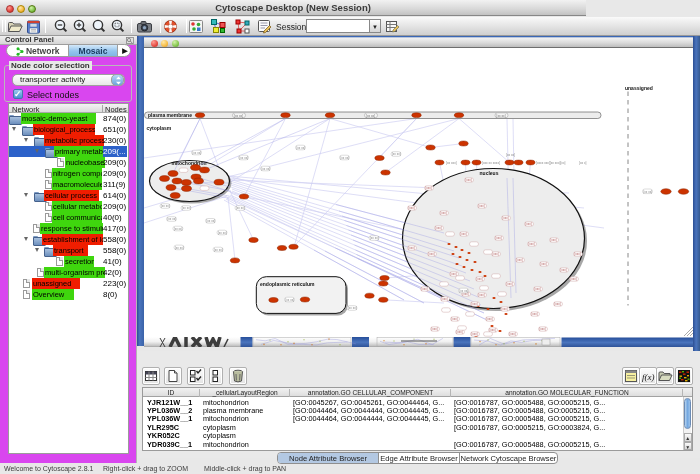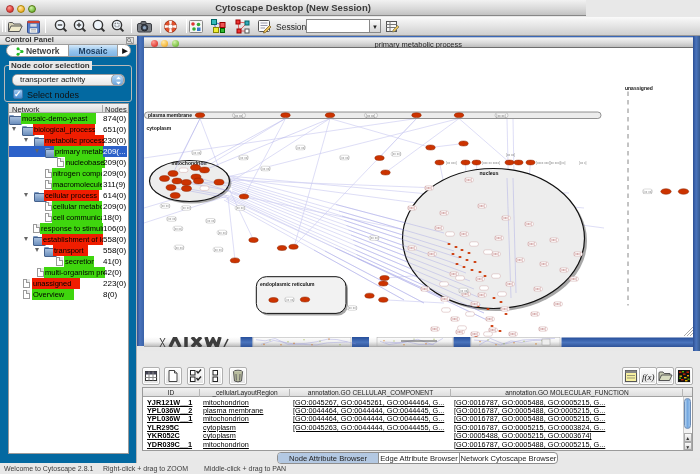--- a/index.html
+++ b/index.html
@@ -15,21 +15,21 @@
 .wtitle { position:absolute; top:2px; left:0; width:100%; text-align:center; font-size:9.5px; font-weight:bold; color:#3a3a3a; }
 
 .toolbar { position:absolute; left:0; top:17px; width:700px; height:19px;
   background:linear-gradient(#fafafa,#dcdcdc 70%,#cfcfcf); border-bottom:1px solid #9a9a9a; }
 .tsep { position:absolute; top:2px; height:14px; width:1px; background:#aaa; border-right:1px solid #fff; }
 .ticon { position:absolute; top:1px; }
 .searchlbl { position:absolute; left:276px; top:4.5px; font-size:8.5px; color:#222; }
 .searchbox { position:absolute; left:306px; top:2px; width:64px; height:14px; background:#fff; border:1px solid #888; }
 .searchdrop { position:absolute; left:370px; top:2px; width:11px; height:14px; background:linear-gradient(#fdfdfd,#d5d5d5); border:1px solid #888; border-left:none; font-size:6px; color:#222; text-align:center; line-height:14px; }
 
-.cpanel { position:absolute; left:0; top:36px; width:137px; height:427px; background:#0369a1; border-right:1px solid #b5b5b5;}
+.cpanel { position:absolute; left:0; top:36px; width:137px; height:427px; background:#d946ef; border-right:1px solid #b5b5b5;}
 .phead { background:linear-gradient(#efefef,#d6d6d6); border-bottom:1px solid #ababab; height:8.5px; font-size:7.5px; font-weight:bold; color:#333; padding-left:5px; line-height:8px; }
 .cphead { position:absolute; left:0; top:0; width:137px; height:9px; }
 .tabpill { position:absolute; left:6px; top:8px; width:125px; height:12.5px; background:#fff; border:1px solid #9d9d9d; border-radius:6.5px; overflow:hidden; font-size:8.5px; font-weight:bold; color:#444; }
 .tabpill .seg1 { position:absolute; left:0; top:0; width:61px; height:100%; text-align:center; line-height:12px; }
 .tabpill .seg2 { position:absolute; left:61px; top:0; width:50px; height:100%; background:linear-gradient(#d3e8f9,#94c3ec 55%,#80b5e6); border-left:1px solid #9d9d9d; border-right:1px solid #9d9d9d; text-align:center; line-height:12px; color:#1d3d5f; }
 .tabpill .seg3 { position:absolute; left:111px; top:0; width:14px; height:100%; text-align:center; line-height:12px; font-size:7px; color:#111; }
 .grpbox { position:absolute; left:4px; top:29px; width:128px; height:37px; border:1px solid #b9b9b9; border-radius:3px; }
 .grplbl { position:absolute; left:9px; top:24.5px; background:#e8e8e8; padding:0 2px; font-size:8px; font-weight:bold; color:#333; }
 .combo { position:absolute; left:12px; top:38px; width:113px; height:11.5px; background:linear-gradient(#ffffff,#e8e8e8); border:1px solid #9f9f9f; border-radius:5px; font-size:8px; color:#111; line-height:10px; padding-left:7px; }
 .combobtn { position:absolute; right:0px; top:-1px; width:13px; height:11.5px; background:linear-gradient(#b5d7f5,#6da5dd); border:1px solid #9f9f9f; border-radius:5px; color:#fff; }
@@ -68,21 +68,21 @@
 .bstrip { position:absolute; left:6.5px; top:300.5px; width:549.5px; height:10.5px; background:#fff; }
 
 .dpanel { position:absolute; left:137px; top:351px; width:563px; height:107px; background:#e9e9e9; }
 .dphead { position:absolute; left:0; top:0; width:563px; height:9px; }
 .dtoolbar { position:absolute; left:0; top:9px; width:563px; height:27px; background:#e9e9e9; }
 .dicon { position:absolute; top:7px; width:18px; height:18px; background:linear-gradient(#fdfdfd,#e3e3e3); border:1px solid #b0b0b0; border-radius:2px; box-shadow:inset 0 0 0 1px #fff; }
 .dtable { position:absolute; left:5px; top:36px; width:551px; height:63.5px; background:#fff; border:1px solid #9a9a9a; }
 .dthead { position:absolute; left:0; top:0; width:549px; height:8.5px; background:linear-gradient(#f2f2f2,#dedede); border-bottom:1px solid #a2a2a2; font-size:6.6px; color:#222; }
 .dthead span { position:absolute; top:0.5px; text-align:center; border-right:1px solid #b5b5b5; height:8px; overflow:hidden;}
 .drow { position:absolute; left:0; width:540px; height:8.4px; font-size:7.3px; color:#000; white-space:nowrap; }
-.drow span { position:absolute; top:0; overflow:hidden;text-decoration:underline; }
+.drow span { position:absolute; top:0; overflow:hidden; }
 .dscroll { position:absolute; right:1px; top:9px; width:8.5px; height:53px; background:#f2f2f2; border-left:1px solid #ccc;}
 .dthumb { position:absolute; left:0.5px; top:1px; width:7px; height:31px; border-radius:4px; background:linear-gradient(90deg,#b6d3ef,#74a8e0 50%,#9cc2ea); border:0.5px solid #6b8bb5; }
 .dsbtn { position:absolute; left:0; width:8.5px; height:8.5px; background:linear-gradient(#fafafa,#d8d8d8); border:1px solid #aaa; font-size:5px; text-align:center; line-height:8px; color:#333;}
 
 .btabs { position:absolute; left:277px; top:451.5px; height:12.5px; border:1px solid #8f8f8f; border-radius:4px; overflow:hidden; font-size:7.6px; color:#222; background:#fff; }
 .btabs div { float:left; height:100%; line-height:11.5px; text-align:center; }
 .statusbar { position:absolute; left:0; top:464px; width:700px; height:10px; background:#e8e8e8; font-size:7px; color:#3c3c3c; }
 </style>
 </head>
 <body>
@@ -280,26 +280,26 @@
         <div class="cnt" style="">614(0)</div>
       </div>
 <div class="trow" style="top:97px">
         <div class="page" style="left:36px"></div>
         <div class="lbl g" style="left:43px;width:50px">cellular metaboli</div>
         <div class="cnt" style="">209(0)</div>
       </div>
 <div class="trow" style="top:108px">
         <div class="page" style="left:36px"></div>
         <div class="lbl g" style="left:43px;width:50px">cell communicati</div>
-        <div class="cnt" style="">18(0)</div>
+        <div class="cnt" style="">40(0)</div>
       </div>
 <div class="trow" style="top:119px">
         <div class="page" style="left:24px"></div>
         <div class="lbl g" style="left:31px;width:63px">response to stimulu</div>
-        <div class="cnt" style="">106(0)</div>
+        <div class="cnt" style="">417(0)</div>
       </div>
 <div class="trow" style="top:130px">
         <div class="arrow" style="left:15px"></div>
         <div class="folder" style="left:24px"></div>
         <div class="lbl r" style="left:33px;width:61px">establishment of loc</div>
         <div class="cnt" style="">558(0)</div>
       </div>
 <div class="trow" style="top:141px">
         <div class="arrow" style="left:26px"></div>
         <div class="folder" style="left:35px"></div>
@@ -328,21 +328,20 @@
       </div>
   </div>
 </div>
 
 <div class="desktop">
   <div class="blueL"></div>
   <div class="iwtitle">
     <div class="itl r"></div>
       <div class="itl y"></div>
       <div class="itl g"></div>
-    <div class="iwt">primary metabolic process</div>
   </div>
   <div class="canvas">
       <svg width="549.5" height="289" viewBox="0 0 549.5 289" style="position:absolute;left:0;top:0">
 <g stroke="#9595e2" stroke-width="0.7" opacity="0.45">
 <line x1="84" y1="128" x2="300" y2="185"></line>
 <line x1="85" y1="131" x2="305" y2="195"></line>
 <line x1="86" y1="133" x2="310" y2="203"></line>
 <line x1="86" y1="135" x2="315" y2="210"></line>
 <line x1="87" y1="137" x2="318" y2="218"></line>
 <line x1="87" y1="139" x2="322" y2="225"></line>
@@ -808,27 +807,25 @@
       </div>
 <div class="drow" style="top:26.3px">
       <span style="left:4px;width:53px;font-weight:bold">YPL036W__1</span>
       <span style="left:60px;width:87px">mitochondrion</span>
       <span style="left:150px;width:158px">[GO:0044464, GO:0044444, GO:0044445, G...</span>
       <span style="left:311px;width:228px">[GO:0016787, GO:0005488, GO:0005215, G...</span>
       </div>
 <div class="drow" style="top:34.7px">
       <span style="left:4px;width:53px;font-weight:bold">YLR295C</span>
       <span style="left:60px;width:87px">cytoplasm</span>
-      <span style="left:150px;width:158px">[GO:0045263, GO:0044444, GO:0044455, G...</span>
       <span style="left:311px;width:228px">[GO:0016787, GO:0005215, GO:0003824, G...</span>
       </div>
 <div class="drow" style="top:43.1px">
       <span style="left:4px;width:53px;font-weight:bold">YKR052C</span>
       <span style="left:60px;width:87px">cytoplasm</span>
-      <span style="left:311px;width:228px">[GO:0005488, GO:0005215, GO:0003674]</span>
       </div>
 <div class="drow" style="top:51.5px">
       <span style="left:4px;width:53px;font-weight:bold">YDR039C__1</span>
       <span style="left:60px;width:87px">mitochondrion</span>
       <span style="left:311px;width:228px">[GO:0016787, GO:0005488, GO:0005215, G...</span>
       </div>
     <div class="dscroll">
       <div class="dthumb"></div>
       <div class="dsbtn" style="bottom:8.5px">▲</div>
       <div class="dsbtn" style="bottom:0">▼</div>

